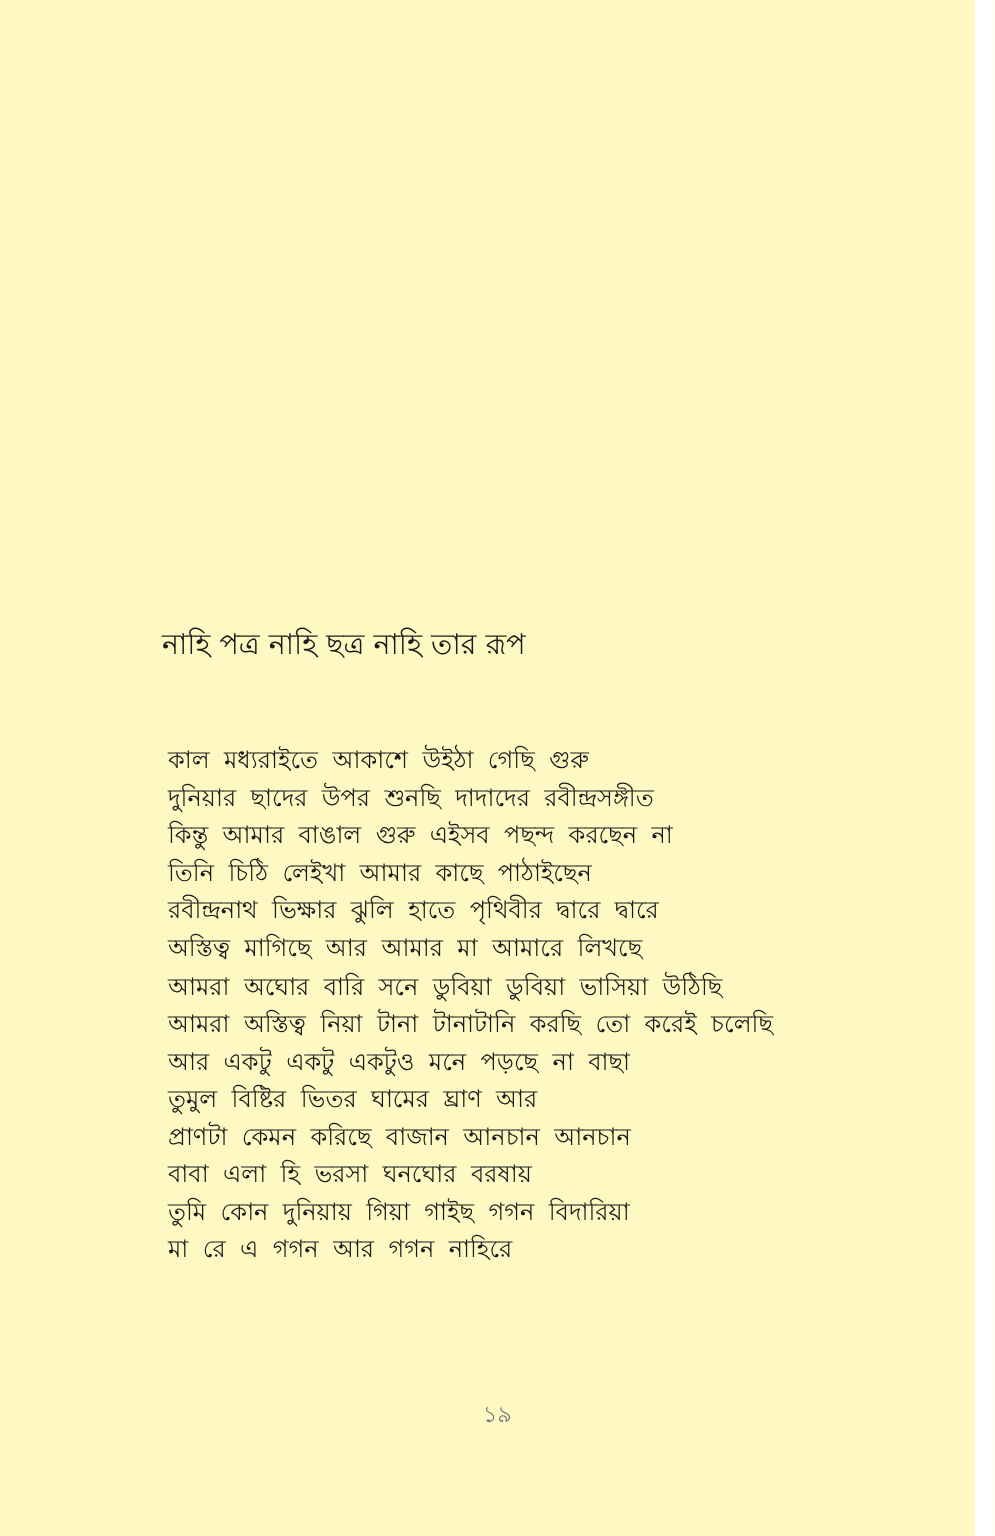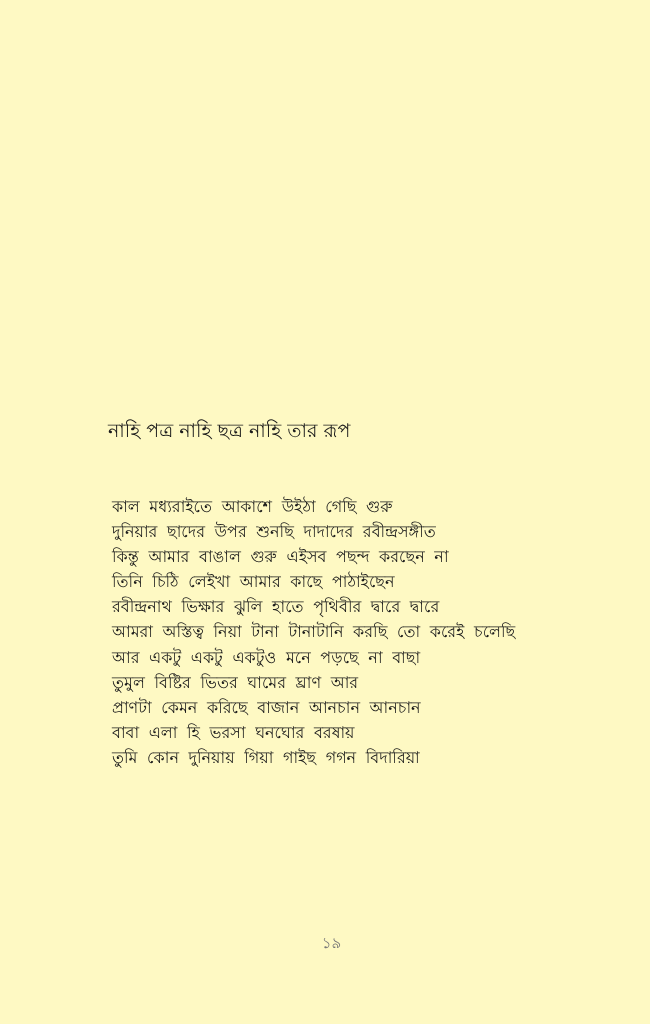--- a/index.html
+++ b/index.html
@@ -65,23 +65,26 @@
 <div class="page">
 
   <div class="poem-title">নাহি পত্র নাহি ছত্র নাহি তার রূপ</div>
 
   <ul class="stanza">
     <li class="line">কাল মধ্যরাইতে আকাশে উইঠা গেছি গুরু</li>
     <li class="line">দুনিয়ার ছাদের উপর শুনছি দাদাদের রবীন্দ্রসঙ্গীত</li>
     <li class="line">কিন্তু আমার বাঙাল গুরু এইসব পছন্দ করছেন না</li>
     <li class="line">তিনি চিঠি লেইখা আমার কাছে পাঠাইছেন</li>
     <li class="line">রবীন্দ্রনাথ ভিক্ষার ঝুলি হাতে পৃথিবীর দ্বারে দ্বারে</li>
+    <li class="line">অস্তিত্ব মাগিছে আর আমার মা আমারে লিখছে</li>
+    <li class="line">আমরা অঘোর বারি সনে ডুবিয়া ডুবিয়া ভাসিয়া উঠিছি</li>
     <li class="line">আমরা অস্তিত্ব নিয়া টানা টানাটানি করছি তো করেই চলেছি</li>
     <li class="line">আর একটু একটু একটুও মনে পড়ছে না বাছা</li>
     <li class="line">তুমুল বিষ্টির ভিতর ঘামের ঘ্রাণ আর</li>
     <li class="line">প্রাণটা কেমন করিছে বাজান আনচান আনচান</li>
     <li class="line">বাবা এলা হি ভরসা ঘনঘোর বরষায়</li>
     <li class="line">তুমি কোন দুনিয়ায় গিয়া গাইছ গগন বিদারিয়া</li>
+    <li class="line">মা রে এ গগন আর গগন নাহিরে</li>
   </ul>
 
   <div class="page-number">১৯</div>
 
 </div>
 
 </body></html>

